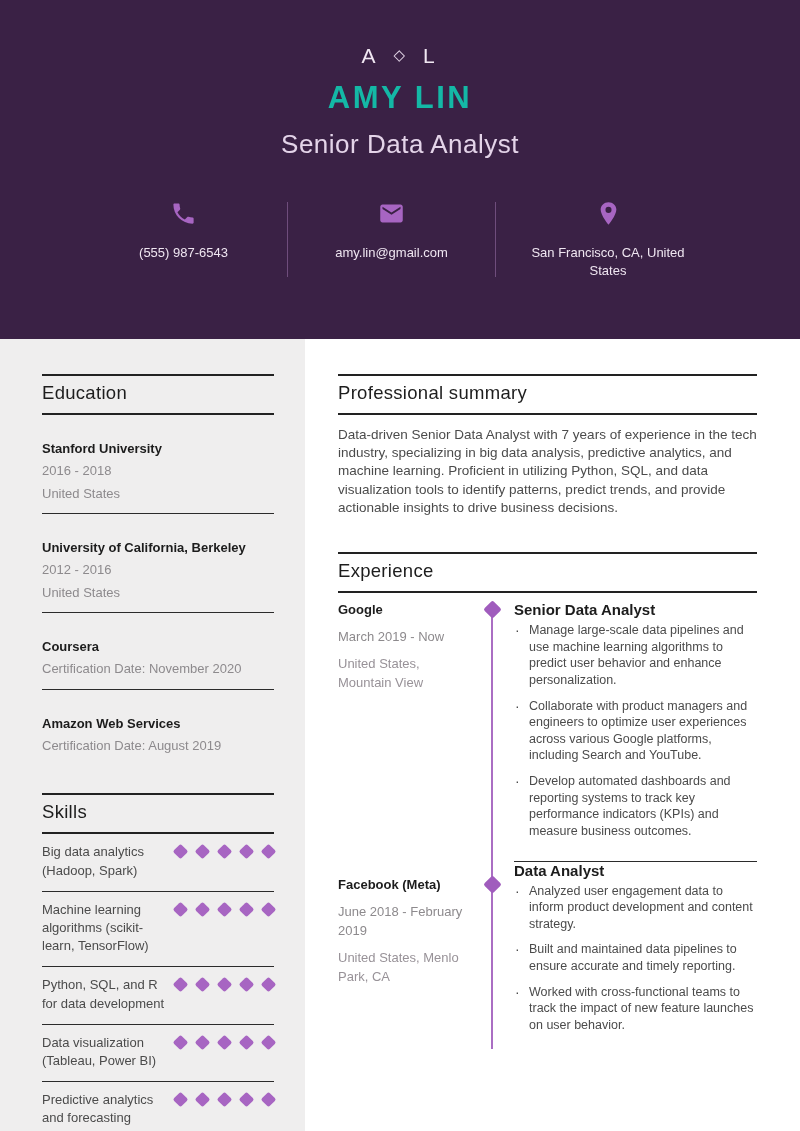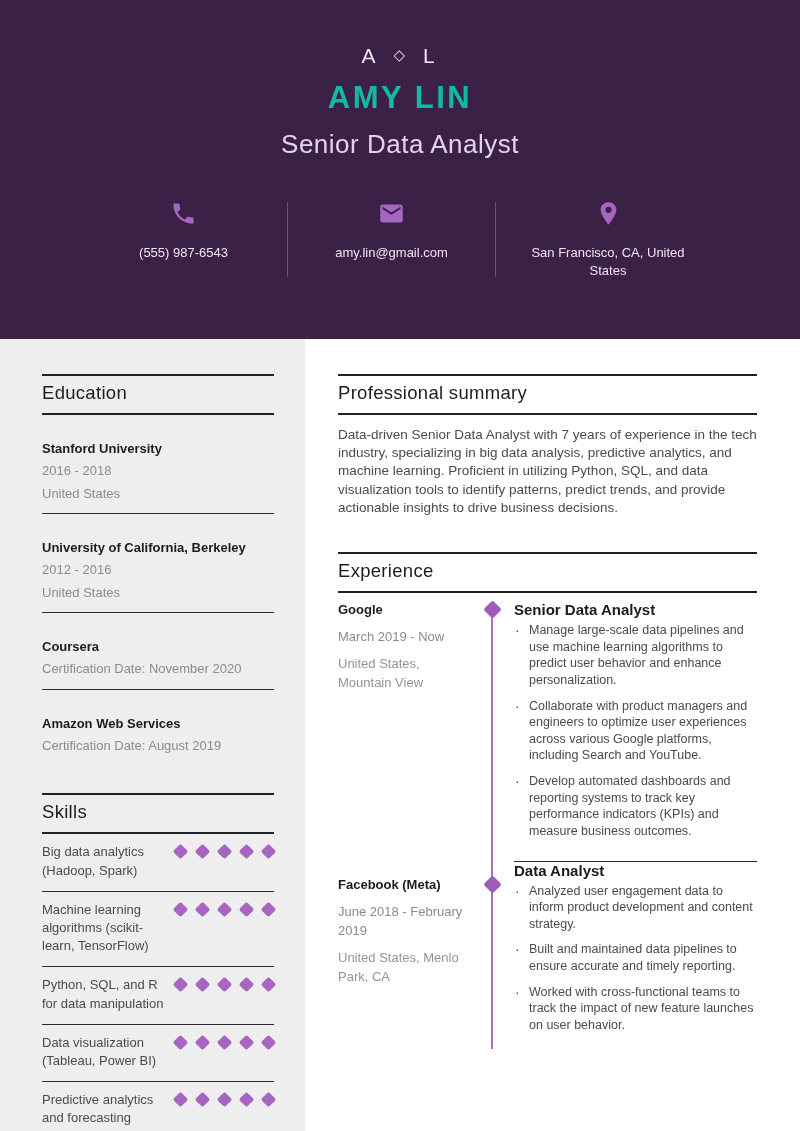--- a/index.html
+++ b/index.html
@@ -149,21 +149,21 @@
           <div class="skill-label">Machine learning algorithms (scikit-learn, TensorFlow)</div>
           <div class="skill-diamonds">
               <span class="dm"></span>
               <span class="dm"></span>
               <span class="dm"></span>
               <span class="dm"></span>
               <span class="dm"></span>
             </div>
         </div>
         <div class="skill-row">
-          <div class="skill-label">Python, SQL, and R for data manipulation</div>
+          <div class="skill-label">Python, SQL, and R for data development</div>
           <div class="skill-diamonds">
               <span class="dm"></span>
               <span class="dm"></span>
               <span class="dm"></span>
               <span class="dm"></span>
               <span class="dm"></span>
             </div>
         </div>
         <div class="skill-row">
           <div class="skill-label">Data visualization (Tableau, Power BI)</div>

